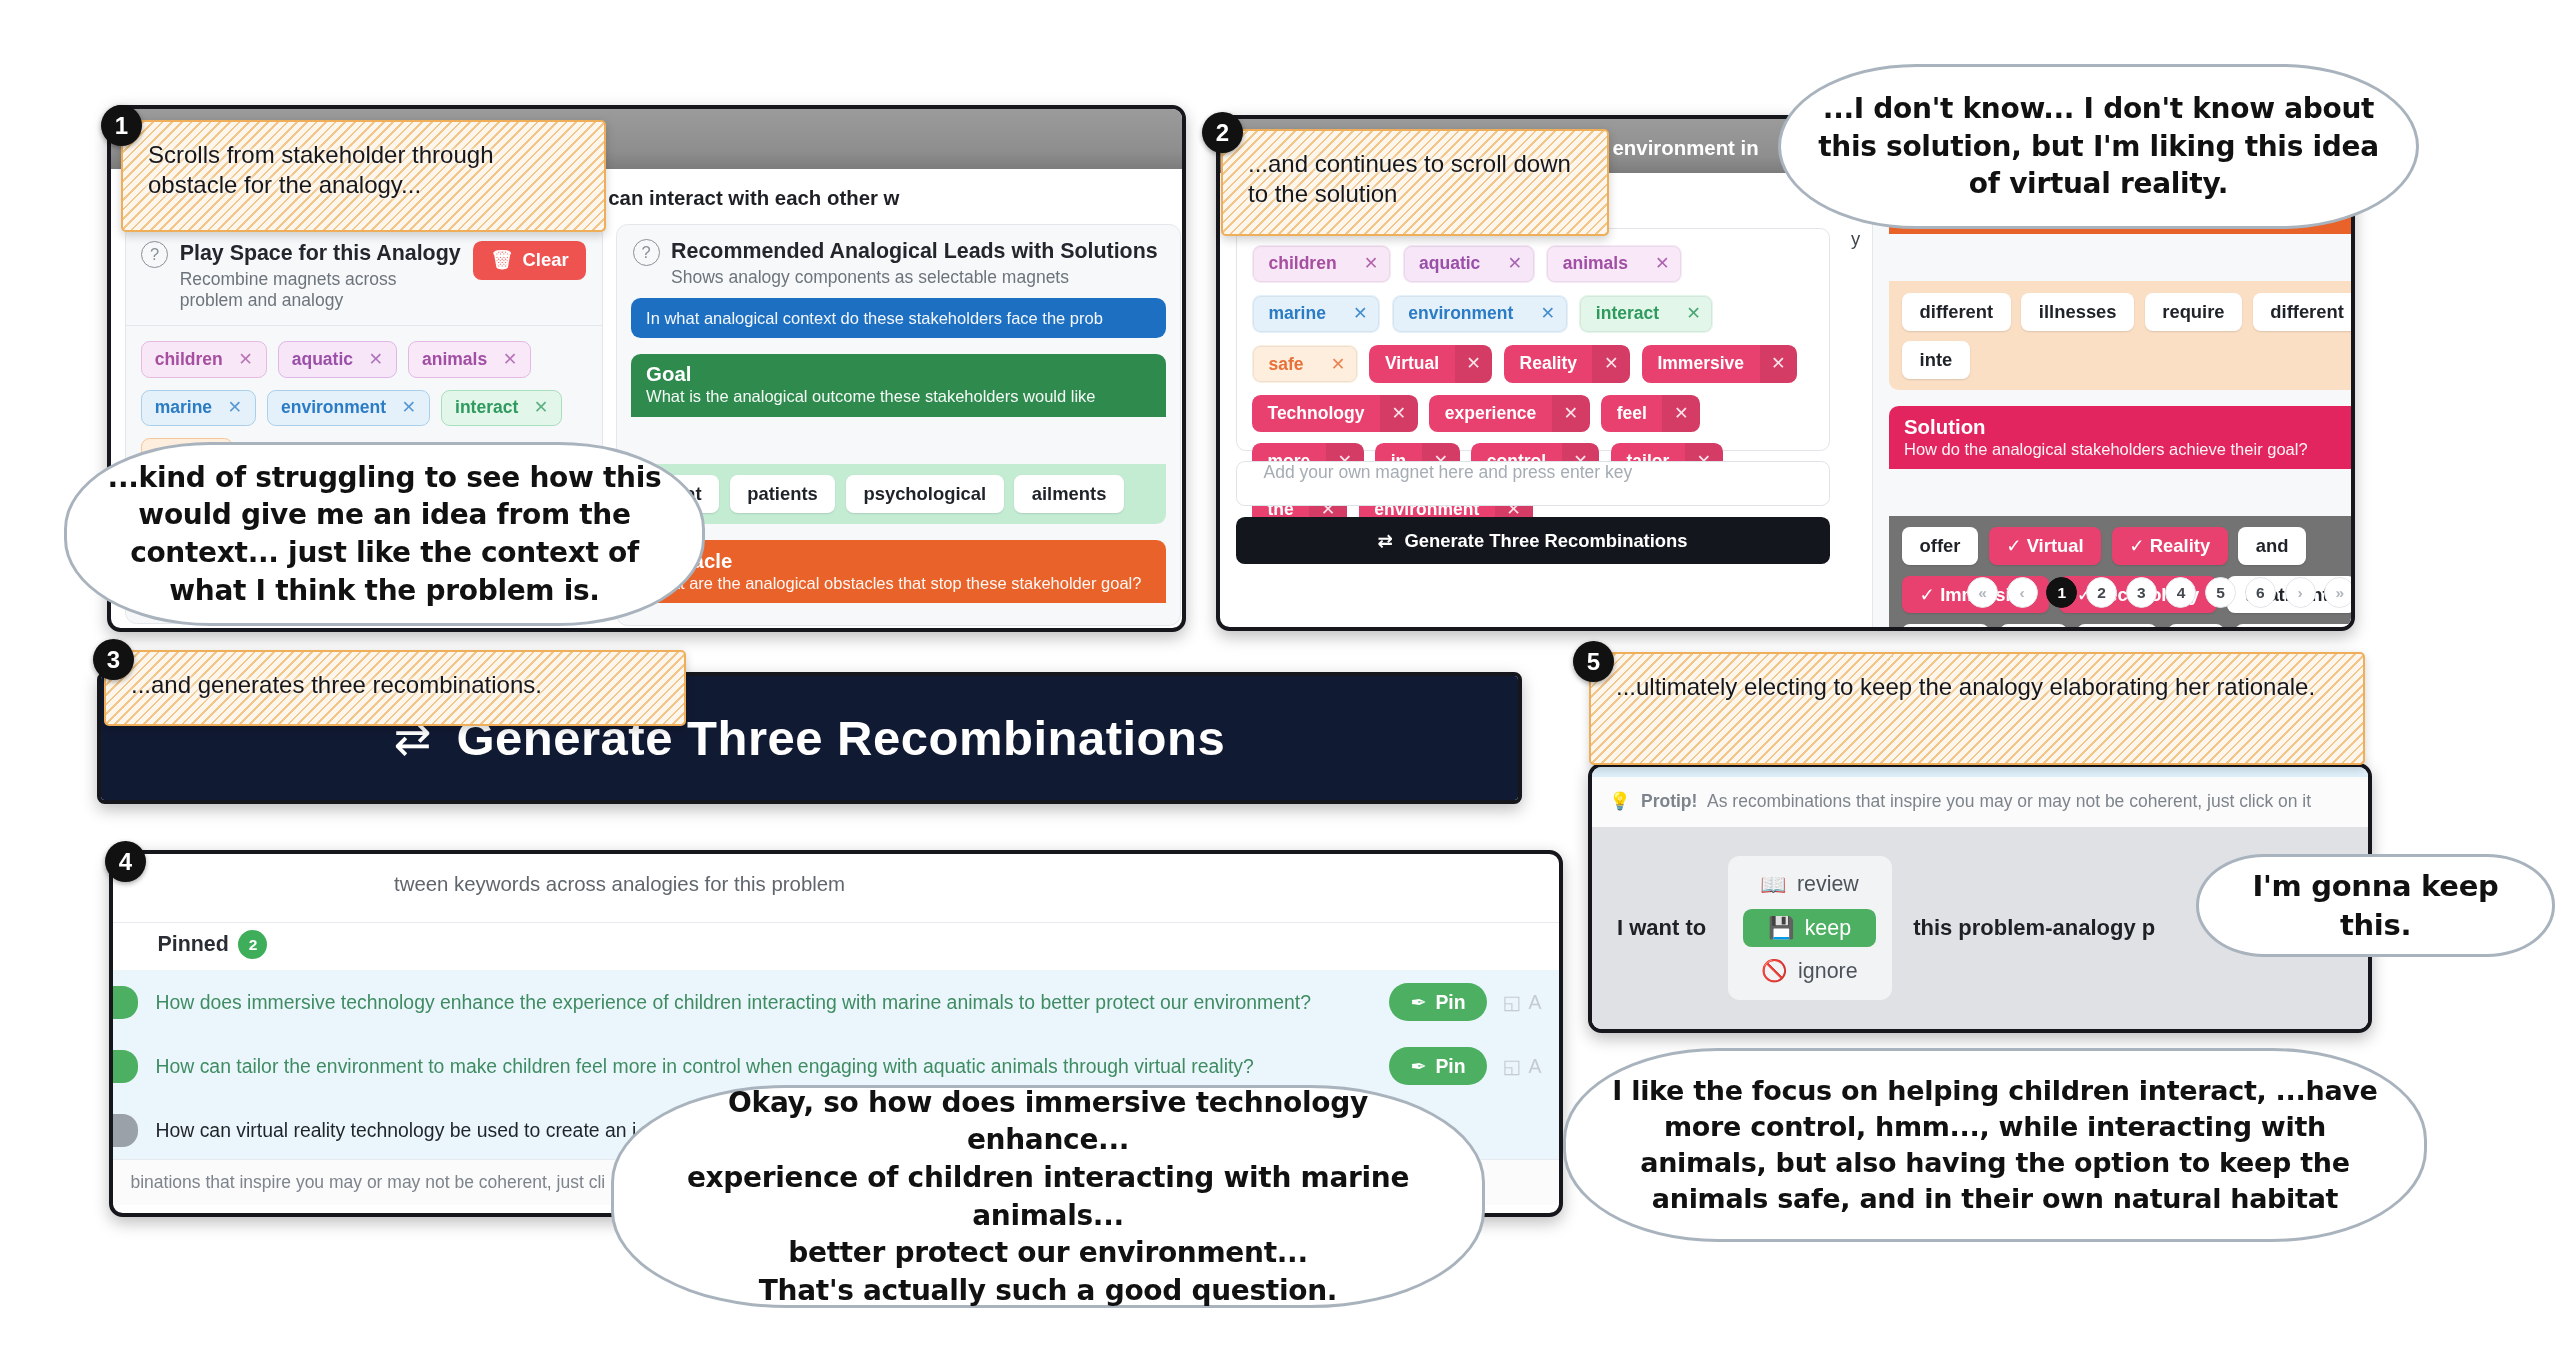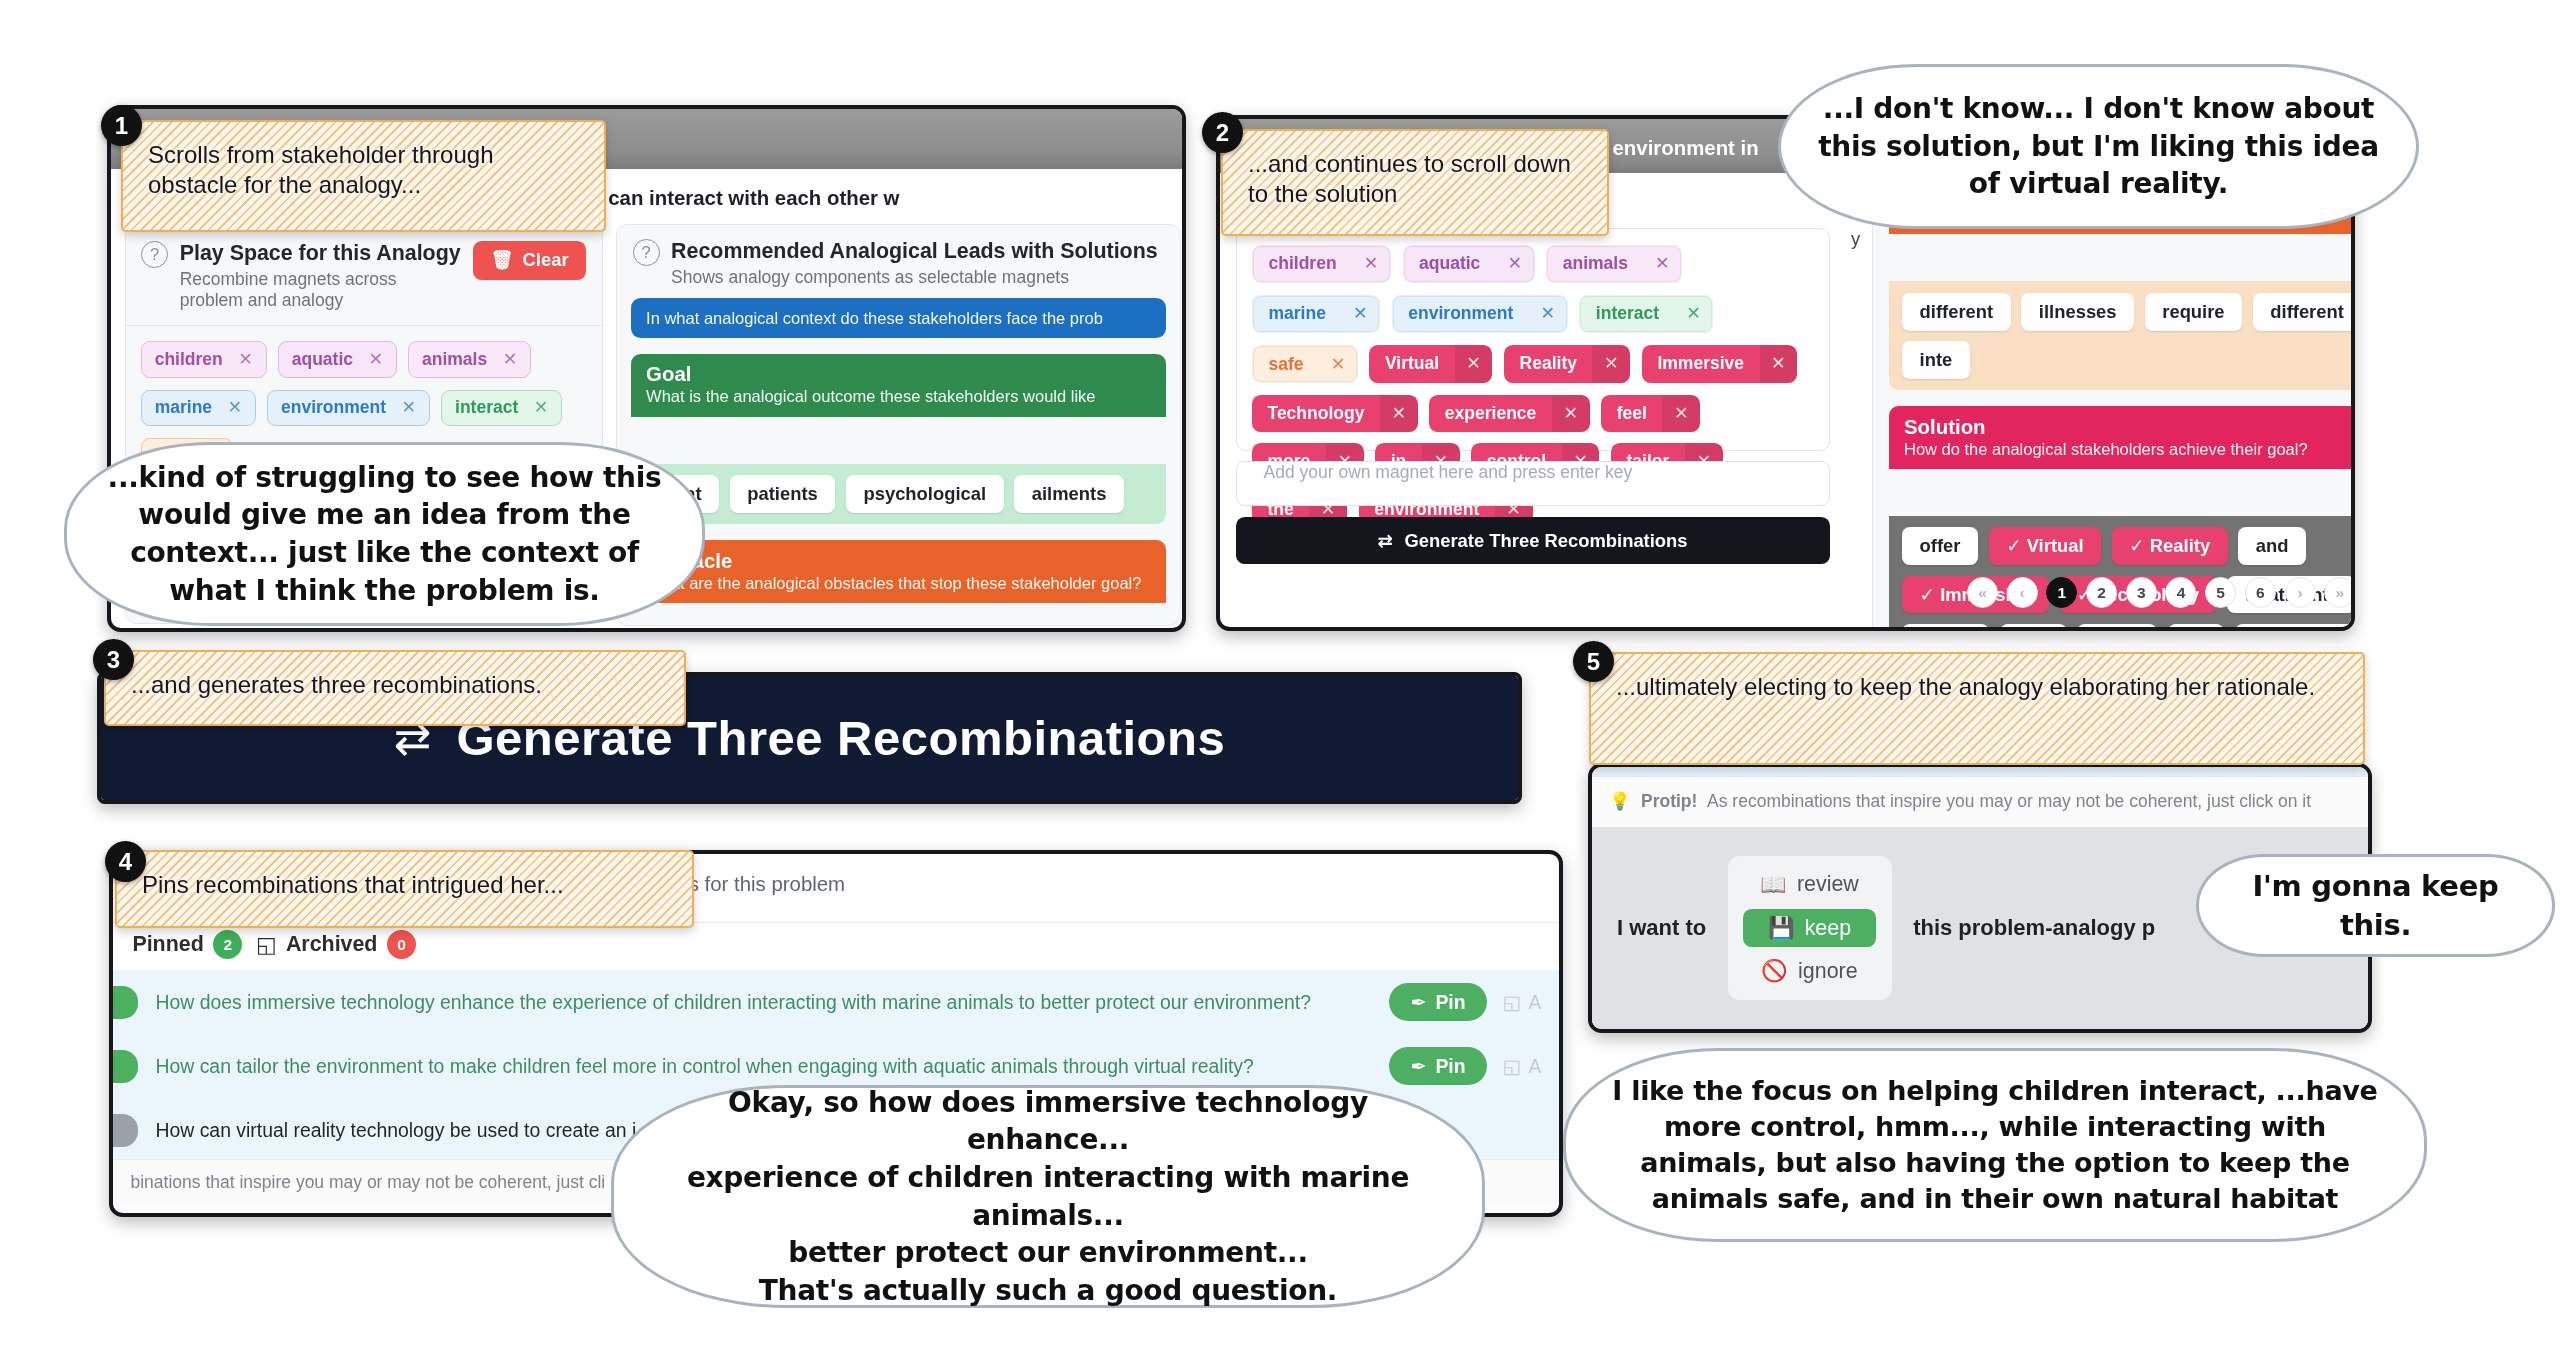--- a/index.html
+++ b/index.html
@@ -88,21 +88,21 @@
   .pg.active{background:#111;color:#fff;border-color:#111;}
   .pg.nav{color:#b2b7bd;}
 
   
   .banner{position:absolute;background:#111a33;display:flex;align-items:center;justify-content:center;
     gap:25px;color:#fff;overflow:hidden;border-radius:5.8px;}
   .banner .t{font-size:49px;font-weight:bold;letter-spacing:0.5px;}
   .banner .ic{font-size:45px;}
 
   
-  .tabrow{position:absolute;display:flex;align-items:center;gap:13.6px;font-size:21.4px;color:#2a2e34;font-weight:bold;}
+  .tabrow{position:absolute;display:flex;align-items:center;gap:13.6px;font-size:21.4px;color:#2a2e34;font-weight:bold;flex-direction:column;}
   .cbadge{width:29px;height:29px;border-radius:50%;color:#fff;font-size:15.5px;font-weight:bold;
     display:flex;align-items:center;justify-content:center;}
   .rowitem{position:absolute;left:0;right:0;background:#eaf6fb;display:flex;align-items:center;
     border-bottom:1px solid #dbe9f0;}
   .bar{width:25px;height:33px;border-radius:0 15.5px 15.5px 0;flex:none;}
   .rowtxt{font-size:19.4px;padding-left:17.5px;flex:1;white-space:nowrap;overflow:hidden;}
   .pinbtn{background:#4caf61;color:#fff;border-radius:970px;font-size:19.4px;font-weight:bold;
     display:flex;align-items:center;gap:8.7px;padding:7.8px 21.4px;margin-right:15.5px;white-space:nowrap;}
   .archbtn{color:#c6cbd1;font-size:19.4px;display:flex;align-items:center;gap:7.8px;margin-right:17.5px;}
   .protip{position:absolute;left:0;right:0;background:#fbfbfc;border-top:1px solid #e7eaee;
@@ -469,23 +469,20 @@
       <span>2</span>
     </div>
 
   <div class="callout" style="left:104px;top:650px;width:582px;height:76px;">
     <span>...and  generates three recombinations.</span>
   </div>
   <div class="step-badge" style="left:93px;top:639px;">
       <span>3</span>
     </div>
 
-  <div class="callout" style="left:115px;top:850px;width:579px;height:78px;">
-    <span>Pins recombinations that intrigued her...</span>
-  </div>
   <div class="step-badge" style="left:105px;top:841px;">
       <span>4</span>
     </div>
 
   <div class="callout" style="left:1589px;top:652px;width:776px;height:113px;">
     <span>...ultimately electing to keep the analogy elaborating her rationale.</span>
   </div>
   <div class="step-badge" style="left:1573px;top:641px;">
       <span>5</span>
     </div>

